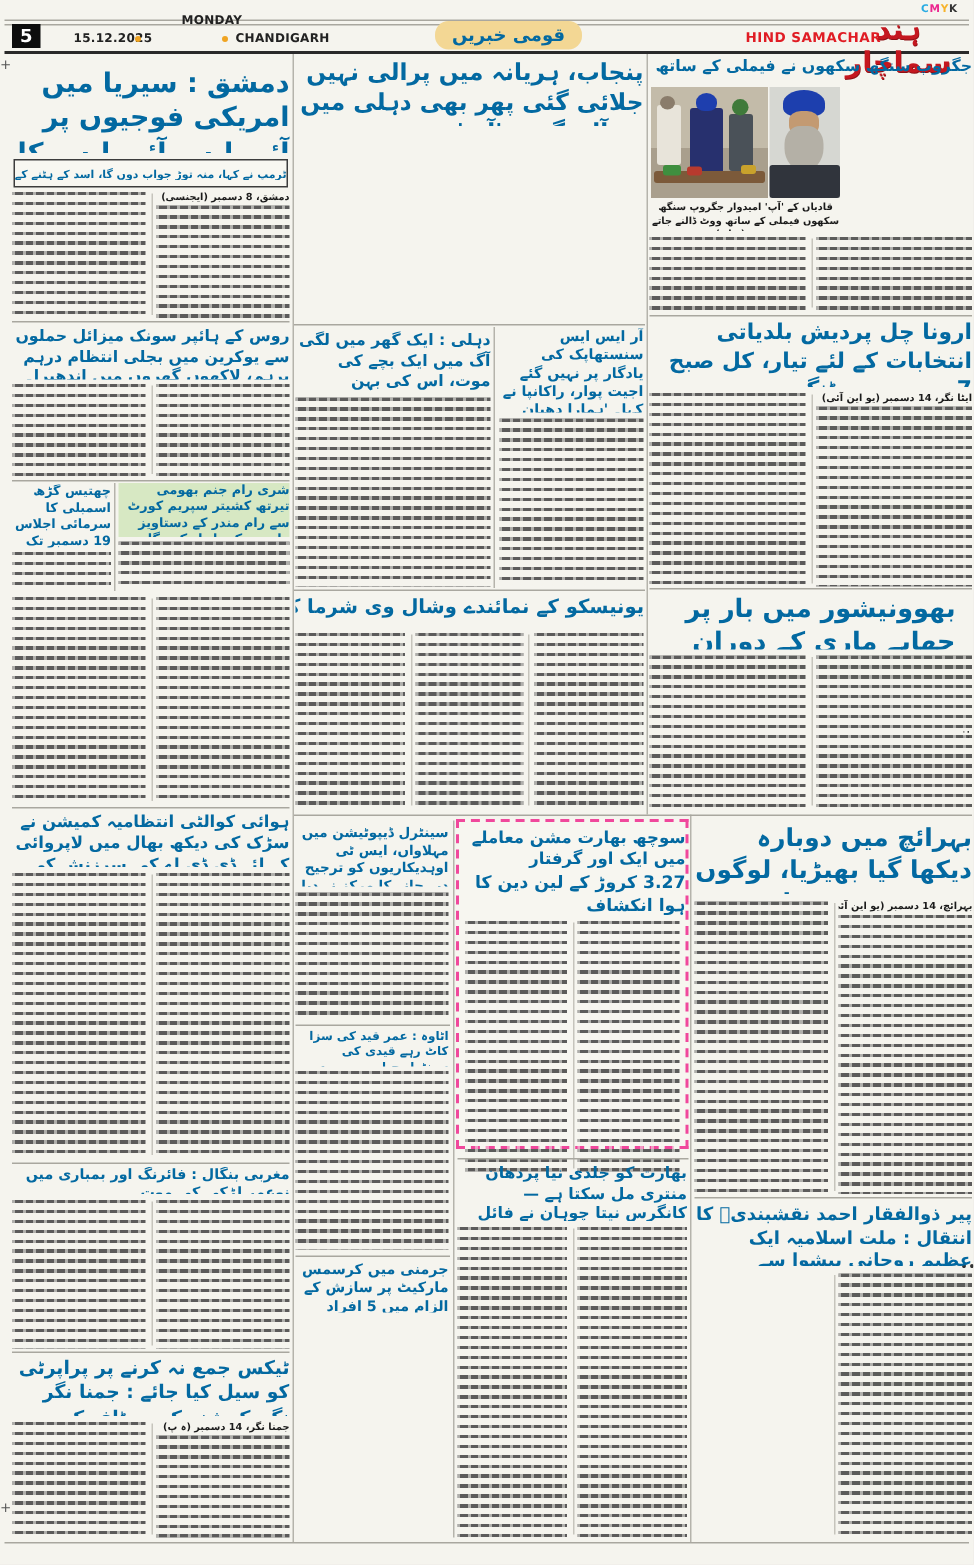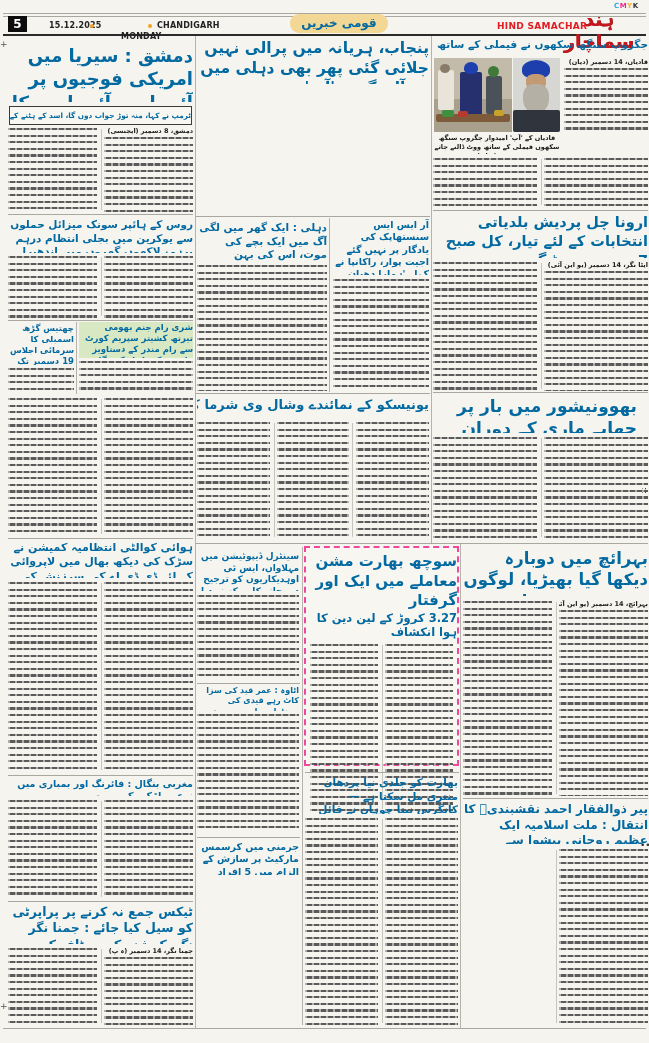--- a/index.html
+++ b/index.html
@@ -51,21 +51,21 @@
   <div class="abs mark" style="left:641px;top:486px;color:#333;">::</div>
   <div class="abs mark" style="left:640px;top:841px;color:#333;">••</div>
 
   <div class="abs hr" style="left:3px;top:13px;width:643px;"></div>
   <div class="abs hr" style="left:3px;top:16px;width:643px;"></div>
   <div class="abs" style="left:3px;top:34px;width:643px;height:2px;background:#2a2a2a;"></div>
 
   <div class="abs pagenum" style="left:8px;top:16px;width:19px;height:16px;font-size:12px;">5</div>
   <div class="abs datetext" style="left:49px;top:21px;">15.12.2025</div>
   <div class="abs dot" style="left:90px;top:24px;"></div>
-  <div class="abs datetext" style="left:99px;top:32px;padding-left:22px;">MONDAY</div>
+  <div class="abs datetext" style="left:99px;top:9px;padding-left:22px;">MONDAY</div>
   <div class="abs dot" style="left:148px;top:24px;"></div>
   <div class="abs datetext" style="left:157px;top:21px;">CHANDIGARH</div>
   <div class="abs pill" style="left:290px;top:14px;width:98px;height:19px;">
     <span class="hl" style="font-size:12px;">قومی خبریں</span>
   </div>
   <div class="abs hsred" style="left:497px;top:21px;">HIND SAMACHAR</div>
   <div class="abs masthead" style="left:553px;top:8px;width:92px;font-size:19px;text-align:center;">ہند سماچار</div>
 
   <div class="abs vr" style="left:195px;top:36px;height:992px;"></div>
   <div class="abs vr" style="left:431px;top:36px;height:507px;"></div>
@@ -188,21 +188,21 @@
   <div class="abs hr" style="left:197px;top:683px;width:103px;"></div>
   <div class="hl abs" style="left:197px;top:686px;width:102px;height:25px;font-size:8px;">اٹاوہ : عمر قید کی سزا کاٹ رہے قیدی کی سینٹرل جیل میں موت</div>
   <div class="body1 abs" style="left:197px;top:713px;width:102px;height:120px;">
       <div class="greek"></div>
     </div>
 
   <div class="abs hr" style="left:197px;top:837px;width:103px;"></div>
   <div class="hl abs" style="left:197px;top:841px;width:102px;height:34px;font-size:9.5px;">جرمنی میں کرسمس مارکیٹ پر سازش کے الزام میں 5 افراد گرفتار</div>
 
   <div class="pinkbox abs" style="left:304px;top:546px;width:155px;height:220px;">
-    <div class="hl" style="margin-top:4px;font-size:15px;">سوچھ بھارت مشن معاملے میں ایک اور گرفتار</div>
+    <div class="hl" style="margin-top:4px;font-size:11px;">سوچھ بھارت مشن معاملے میں ایک اور گرفتار</div>
     <div class="hl" style="font-size:11.5px;">3.27 کروڑ کے لین دین کا ہوا انکشاف</div>
     <div class="body2" style="position:relative;margin:3px 4px 4px 4px;height:168px;">
       <div>
           <div class="greek"></div>
         </div>
       <div>
           <div class="greek"></div>
         </div>
     </div>
   </div>
@@ -233,24 +233,20 @@
       <div class="fig" style="left:24px;top:53px;width:10px;height:6px;background:#b83a2e;"></div>
       <div class="fig" style="left:60px;top:52px;width:10px;height:6px;background:#c9a22c;"></div>
     </div>
     <div class="ph-portrait">
       <div class="fig" style="left:9px;top:2px;width:28px;height:18px;border-radius:50% 50% 35% 35%;background:#1d3fae;"></div>
       <div class="fig" style="left:13px;top:16px;width:20px;height:16px;border-radius:40%;background:#c39a72;"></div>
       <div class="fig" style="left:10px;top:26px;width:26px;height:30px;border-radius:40% 40% 50% 50%;background:#b4b0a6;"></div>
       <div class="fig" style="left:0px;top:52px;width:47px;height:22px;background:#30343c;"></div>
     </div>
   </div>
-  <div class="body1 abs" style="left:564px;top:58px;width:84px;height:74px;">
-    <div class="dl">قادیاں، 14 دسمبر (دیان)</div>
-    <div class="greek"></div>
-  </div>
   <div class="cap abs" style="left:432px;top:134px;width:130px;height:20px;">قادیاں کے 'آپ' امیدوار جگروپ سنگھ سکھوں فیملی کے ساتھ ووٹ ڈالنے جاتے ہوئے۔ (دیان)</div>
   <div class="body2 abs" style="left:433px;top:157px;width:215px;height:50px;">
     <div>
         <div class="greek"></div>
       </div>
     <div>
         <div class="greek"></div>
       </div>
   </div>
 

